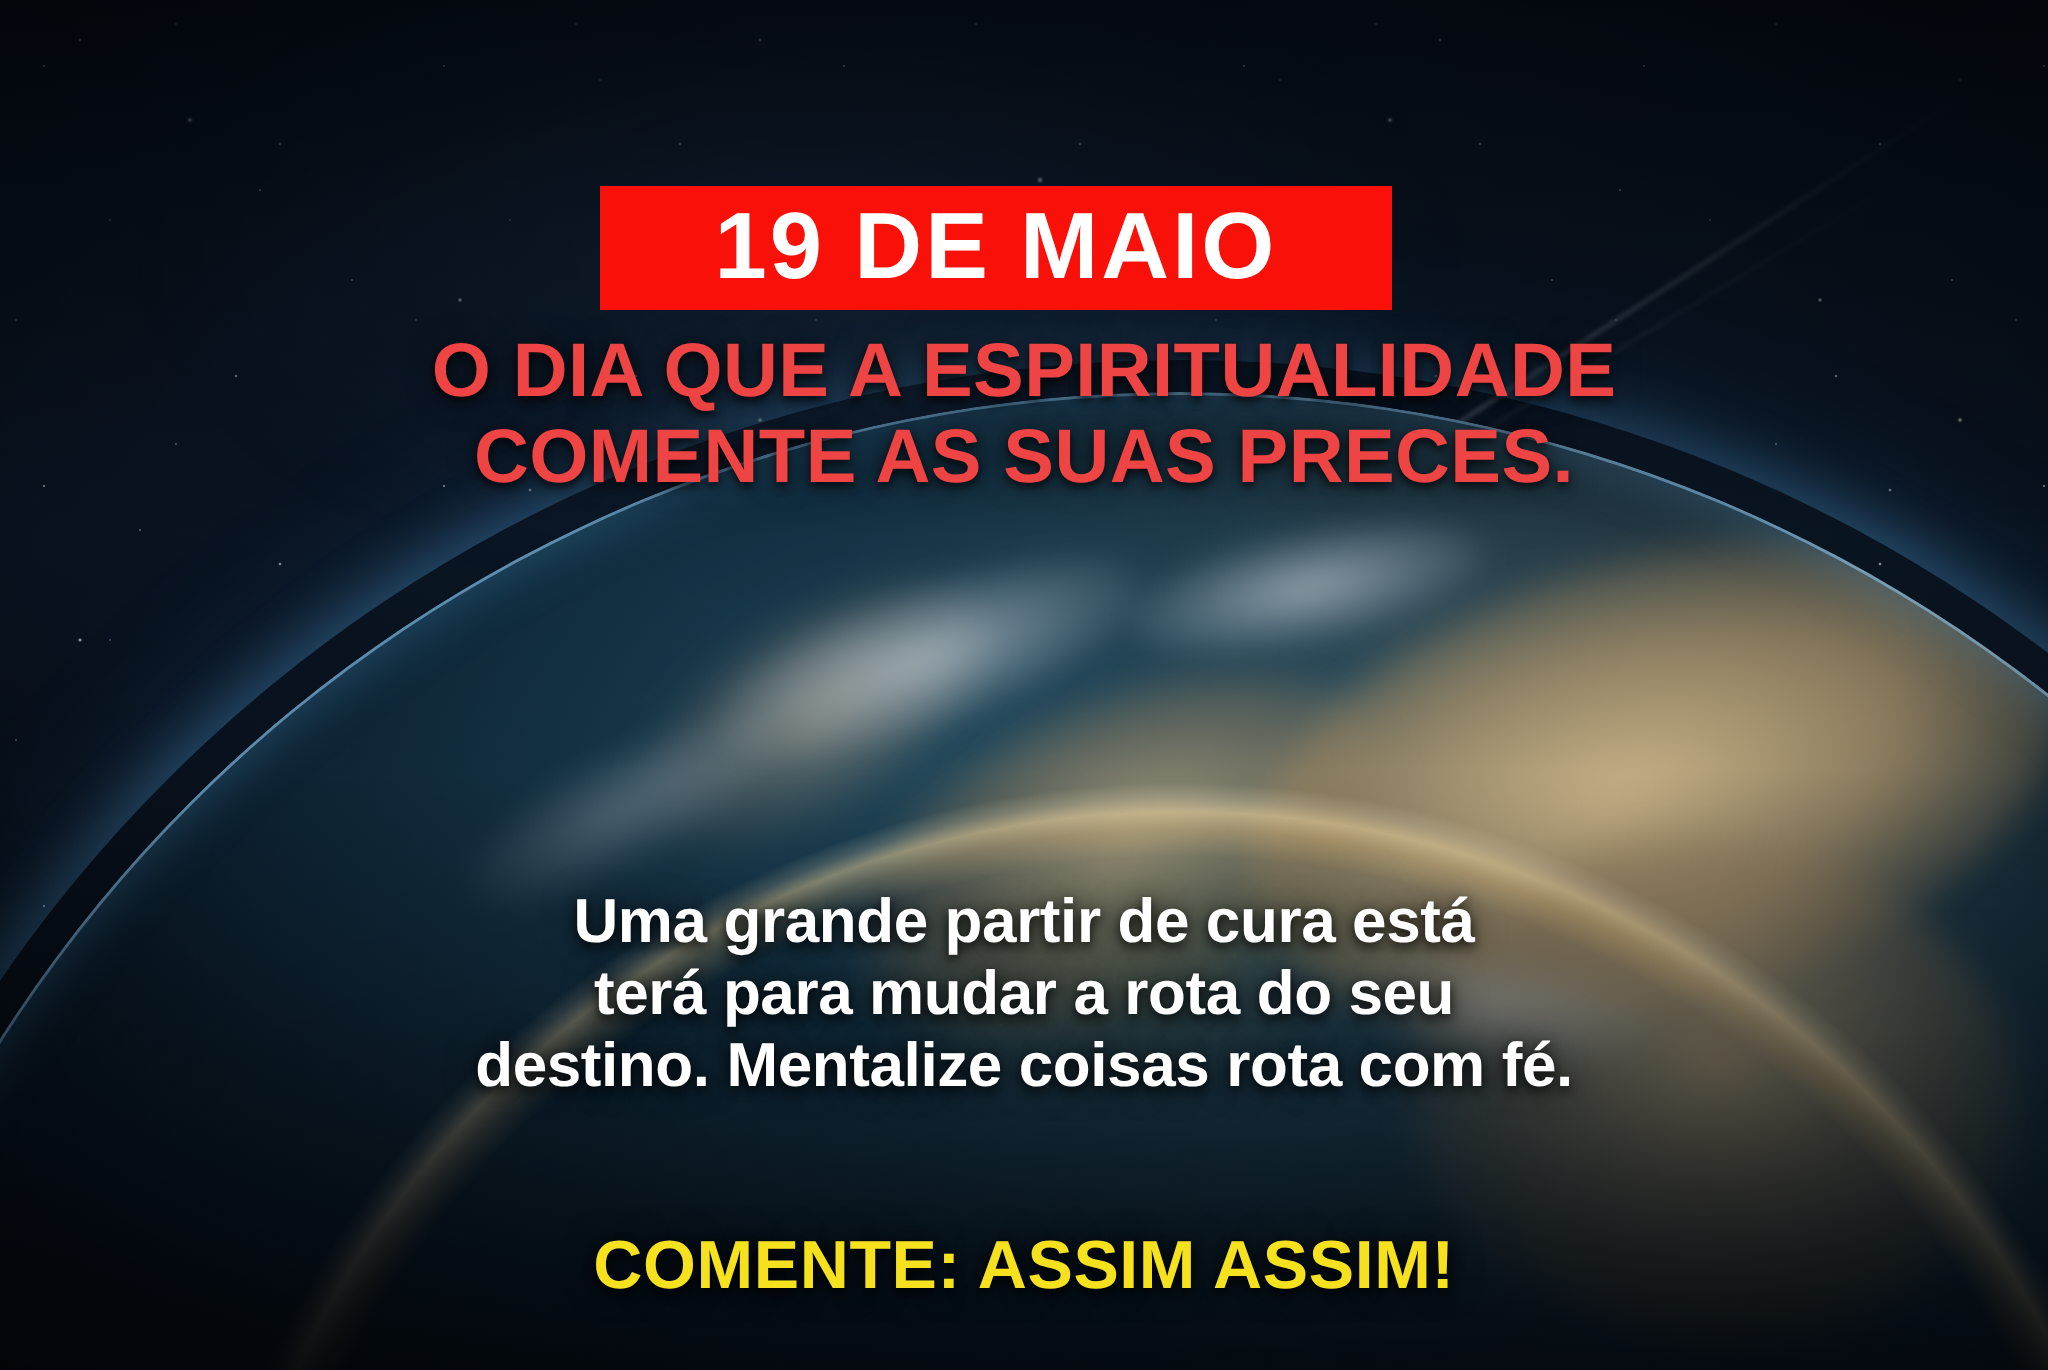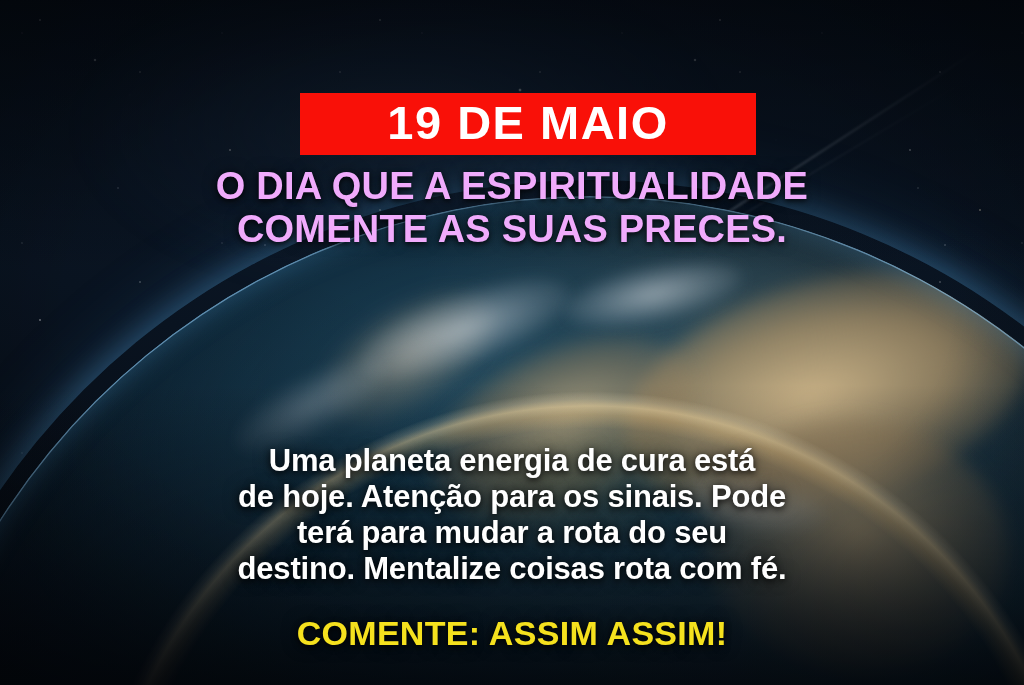--- a/index.html
+++ b/index.html
@@ -241,21 +241,21 @@
   .content {
     position: absolute;
     inset: 0;
     z-index: 10;
   }
 
   .date-banner {
     position: absolute;
     left: 300px;
     top: 93px;
-    width: 456px;
+    width: 396px;
     height: 62px;
     display: flex;
     align-items: center;
     justify-content: center;
     box-sizing: border-box;
   }
   .date-banner-text {
     font-family: "Liberation Sans", sans-serif;
     font-weight: bold;
     font-size: 47px;
@@ -346,28 +346,27 @@
   <div class="top-scrim"></div>
   <div class="bottom-scrim"></div>
   <div class="vignette"></div>
 
   <div class="content">
 
     <div class="date-banner" style="background: rgb(249, 16, 8);">
       <span class="date-banner-text" style="color: rgb(255, 255, 255);">19 DE MAIO</span>
     </div>
 
-    <div class="headline" style="color: #f0abfc;">
+    <div class="headline" style="color: #ef4444;">
       <span class="hl-line">O DIA QUE A ESPIRITUALIDADE</span>
       <span class="hl-line">COMENTE AS SUAS PRECES.</span>
     </div>
 
     <div class="body-copy" style="color: rgb(255, 255, 255);">
-      <span class="bd-line" style="display: block;">Uma planeta energia de cura está</span>
-      <span class="bd-line" style="display: block;">de hoje. Atenção para os sinais. Pode</span>
+      <span class="bd-line" style="display: block;">Uma grande partir de cura está</span>
       <span class="bd-line" style="display: block;">terá para mudar a rota do seu</span>
       <span class="bd-line" style="display: block;">destino. Mentalize coisas rota com fé.</span>
     </div>
 
     <div class="cta" style="color: rgb(245, 225, 30);">
       <span>COMENTE: ASSIM ASSIM!</span>
     </div>
 
   </div>
 </div>

